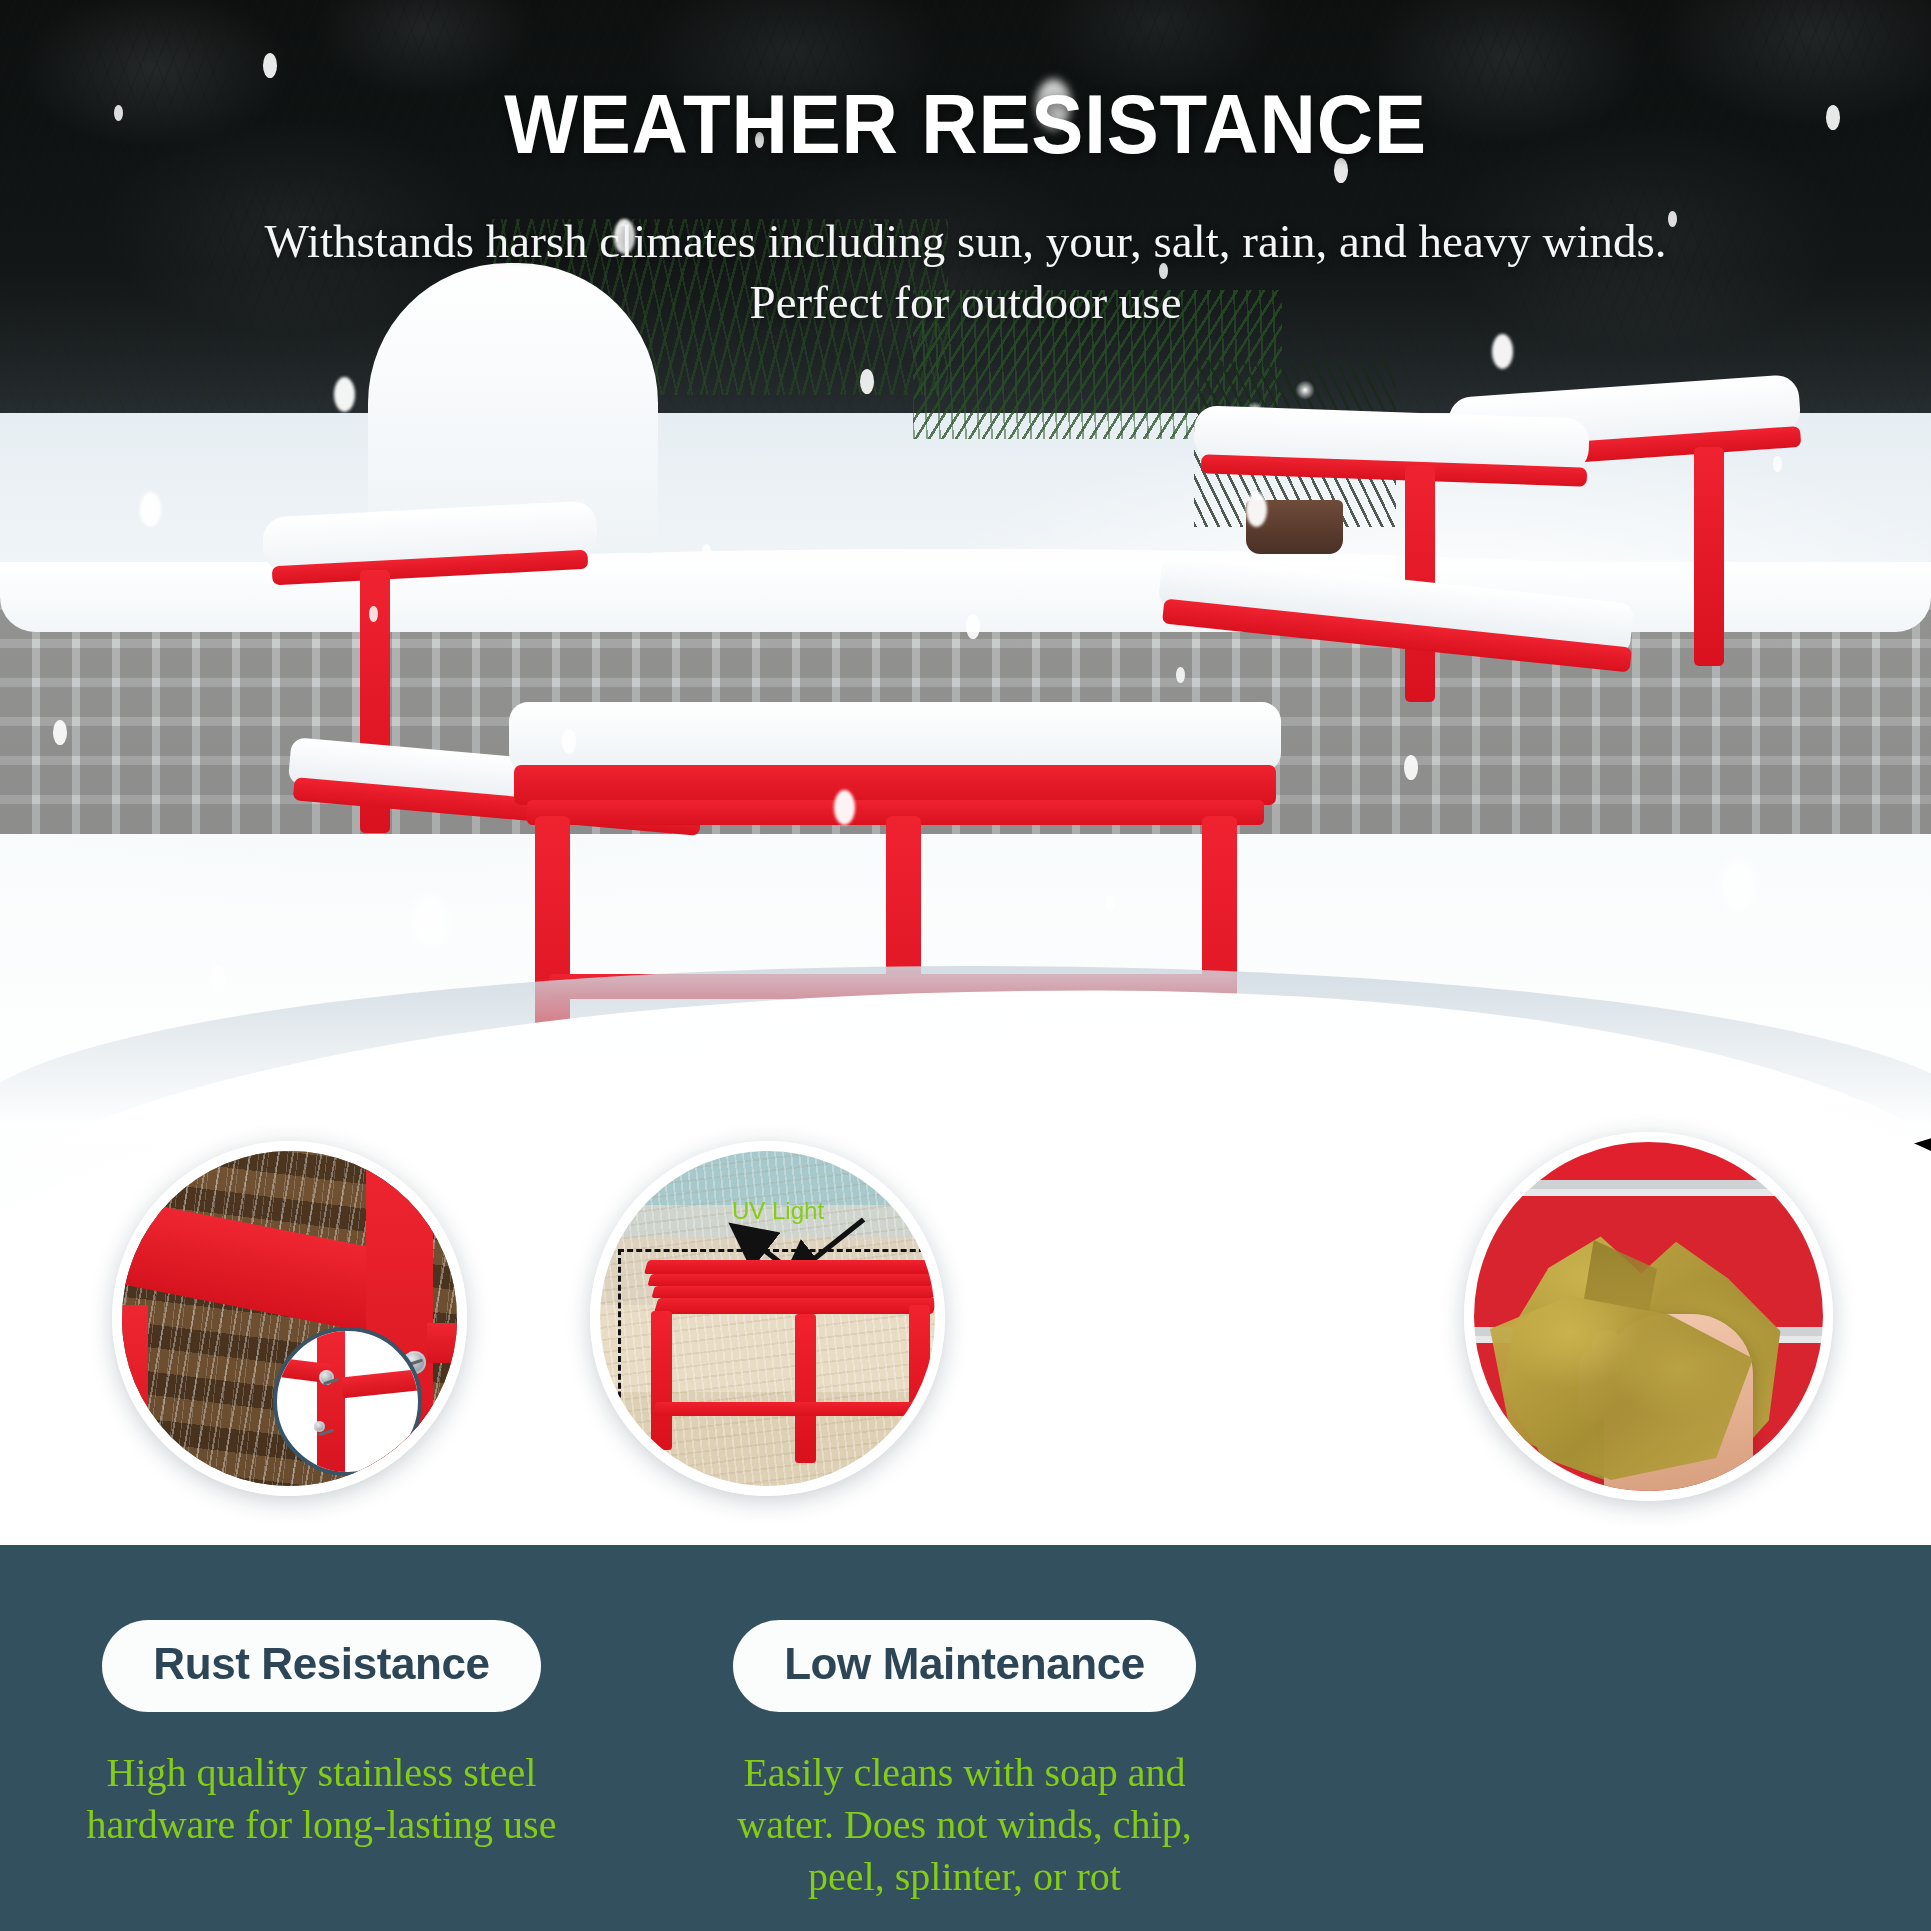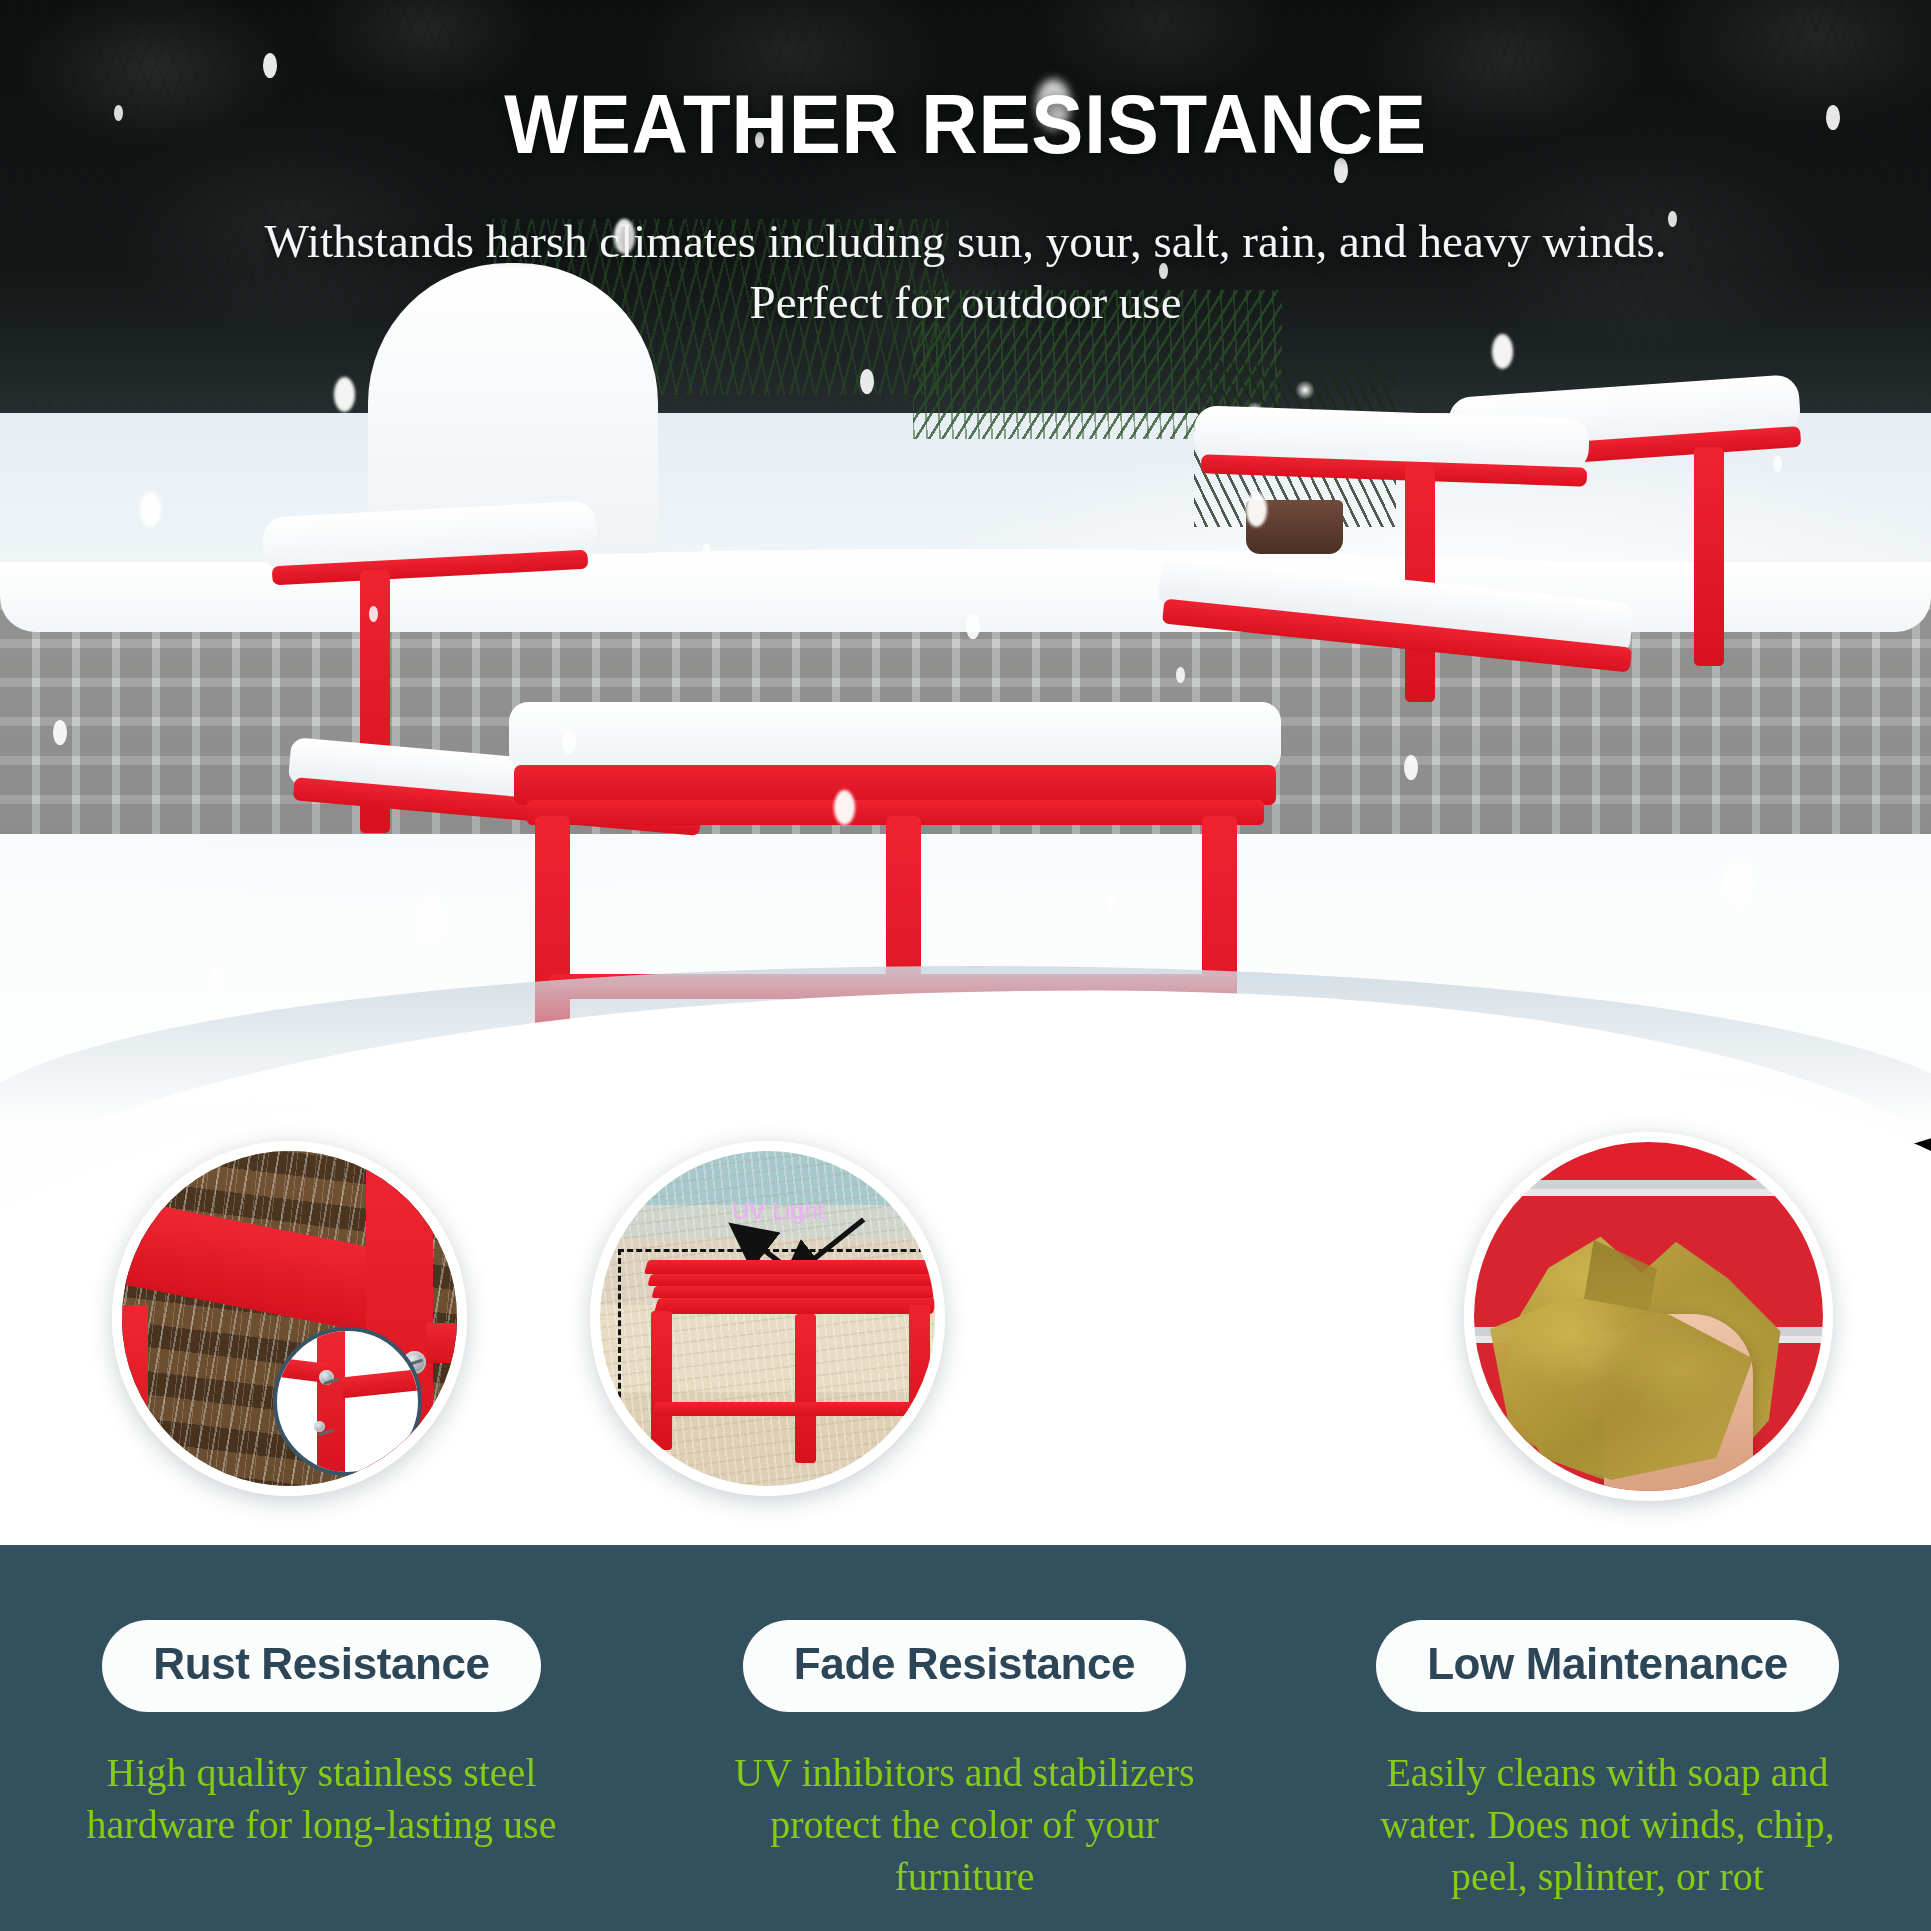--- a/index.html
+++ b/index.html
@@ -232,21 +232,21 @@
       linear-gradient(180deg,#a8c9cc 0 16%, #cfd4cc 16% 26%, #ddd2bd 26% 46%, #e8dcc4 46% 72%, #ded0b4 72% 100%);
   }
   .beach-tex{
     position:absolute;inset:0;
     background:
       repeating-linear-gradient(84deg, rgba(255,255,255,.28) 0 1.8px, rgba(255,255,255,0) 1.8px 8px),
       repeating-linear-gradient(-7deg, rgba(160,140,110,.16) 0 1.8px, rgba(255,255,255,0) 1.8px 12.3px);
   }
   .uv-label{
     position:absolute;left:132px;top:46px;
-    font-family:"Liberation Sans", sans-serif;font-size:24px;color:#f0abfc;white-space:nowrap;
+    font-family:"Liberation Sans", sans-serif;font-size:24px;color:#84cc16;white-space:nowrap;
   }
   .dashbox{
     position:absolute;left:17.6px;top:98px;width:316px;height:202px;
     border:3.5px dashed #111;border-right:none;border-bottom:none;
   }
   .btab{position:absolute;background:linear-gradient(180deg,#f0222e,#d9111d);}
 
   
   .redslats{
     position:absolute;inset:0;
@@ -452,24 +452,20 @@
 
   <div class="footer"></div>
 
   <div class="cards">
 
     <div class="card">
       <div class="pill">Rust Resistance</div>
       <div class="desc">High quality stainless steel hardware for long-lasting use</div>
     </div>
 
-    <div class="card">
-      <div class="pill">Fade Resistance</div>
-      <div class="desc">UV inhibitors and stabilizers protect the color of your furniture</div>
-    </div>
 
     <div class="card">
       <div class="pill">Low Maintenance</div>
       <div class="desc">Easily cleans with soap and water. Does not winds, chip, peel, splinter, or rot</div>
     </div>
 
   </div>
 
 </div>
 

